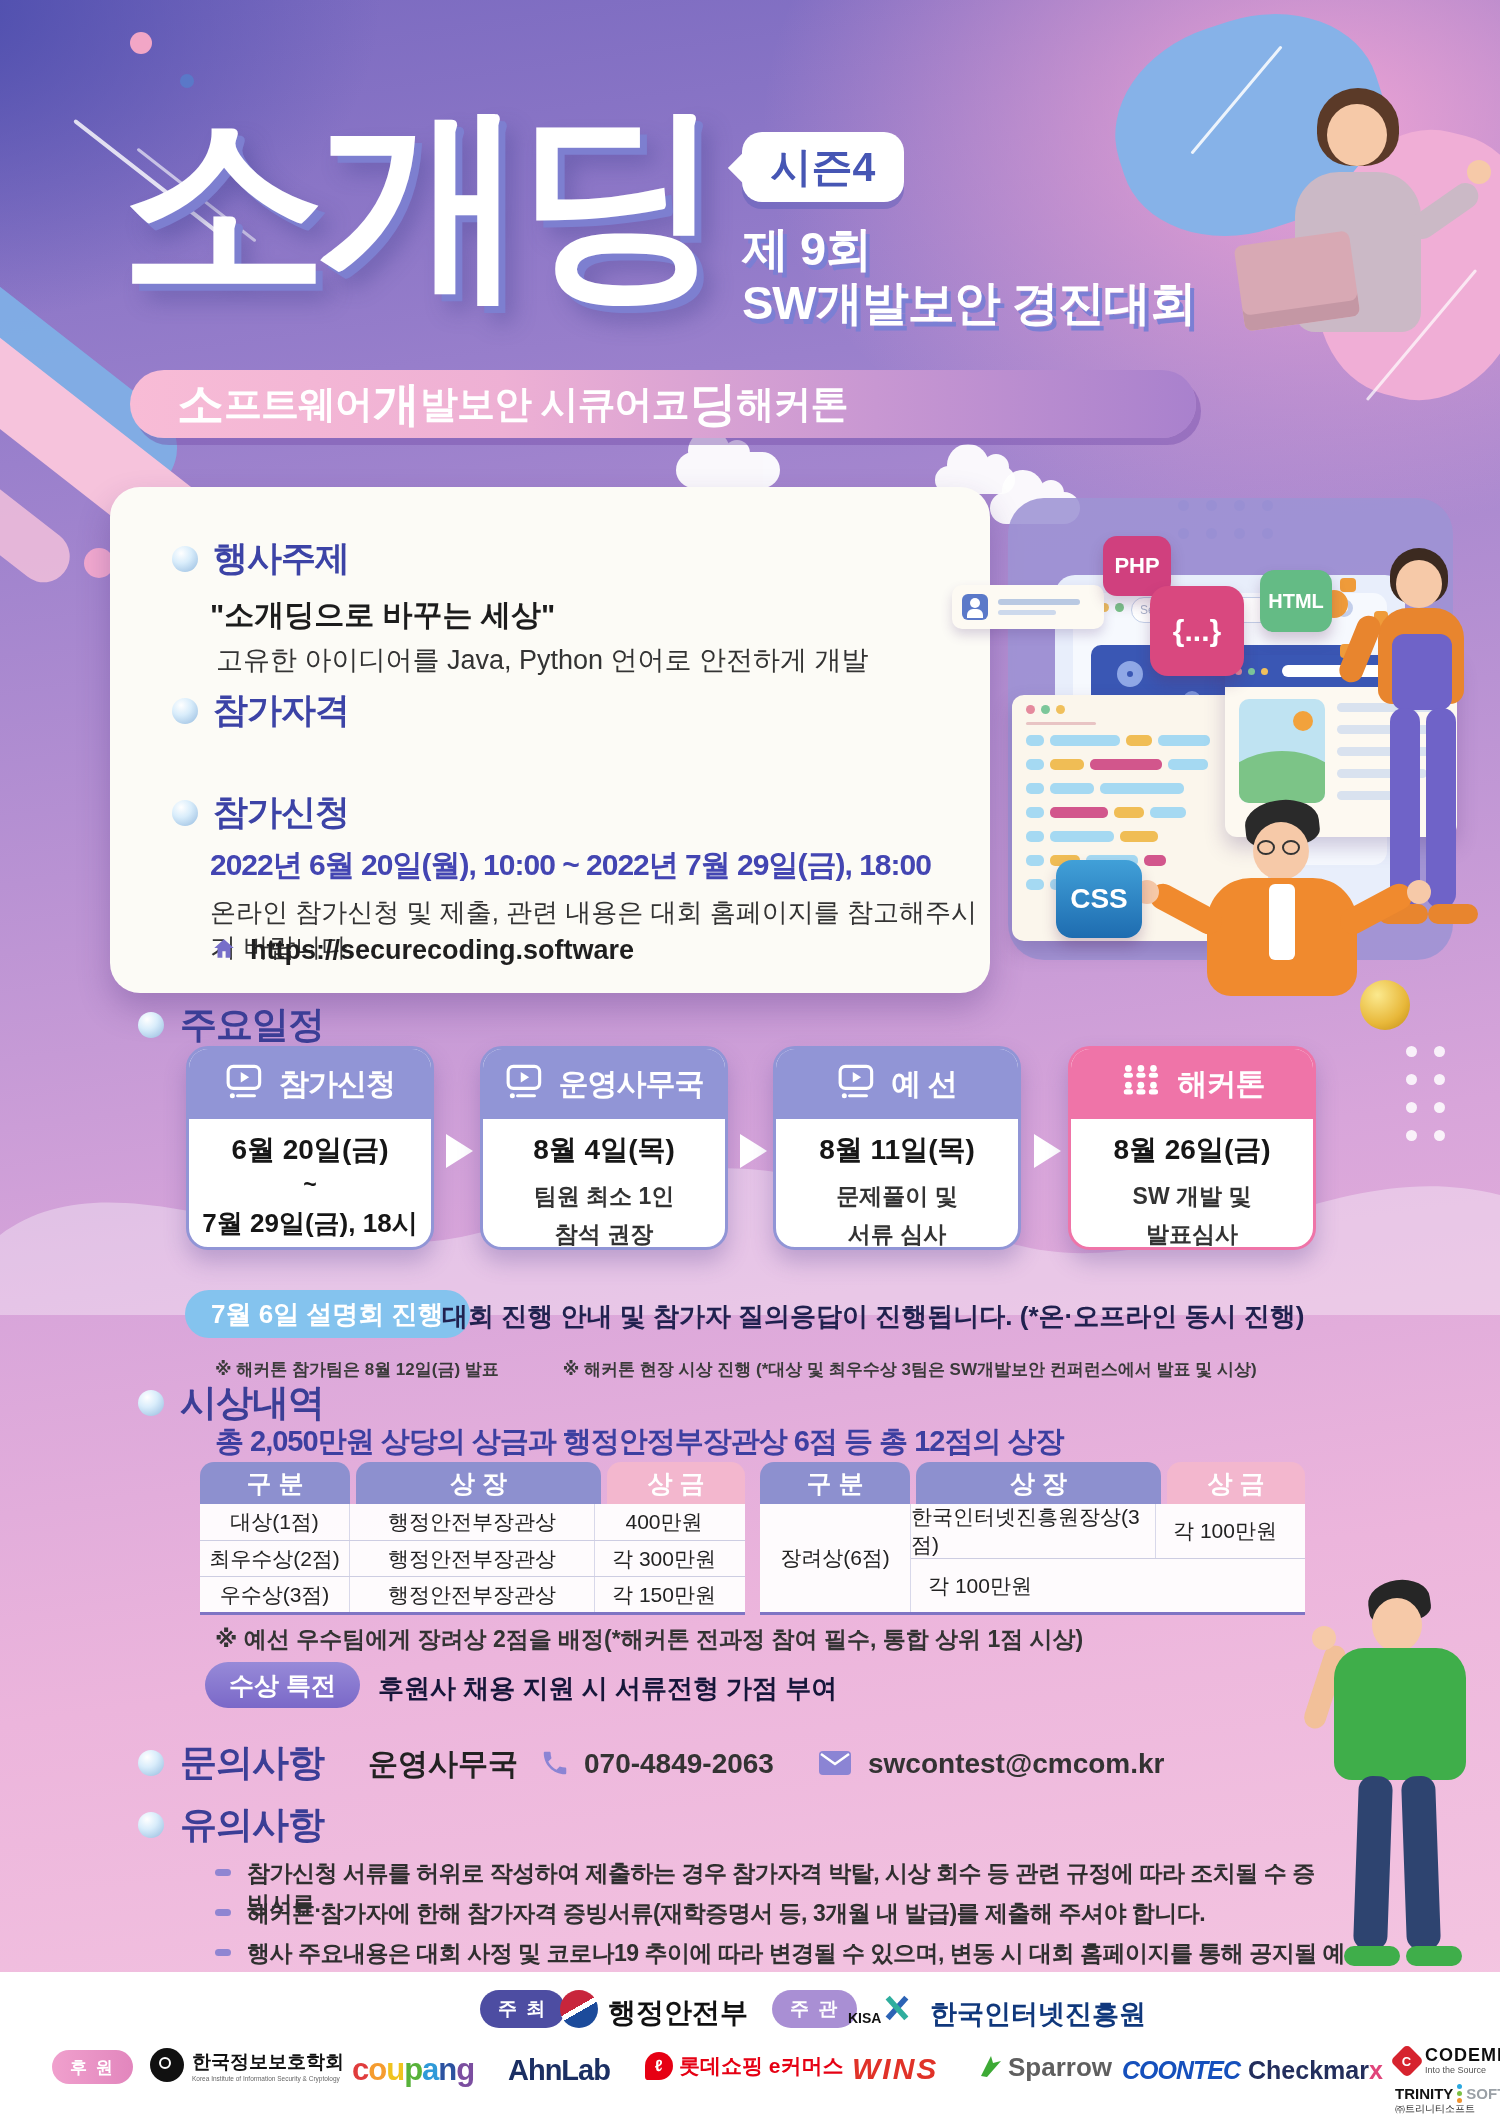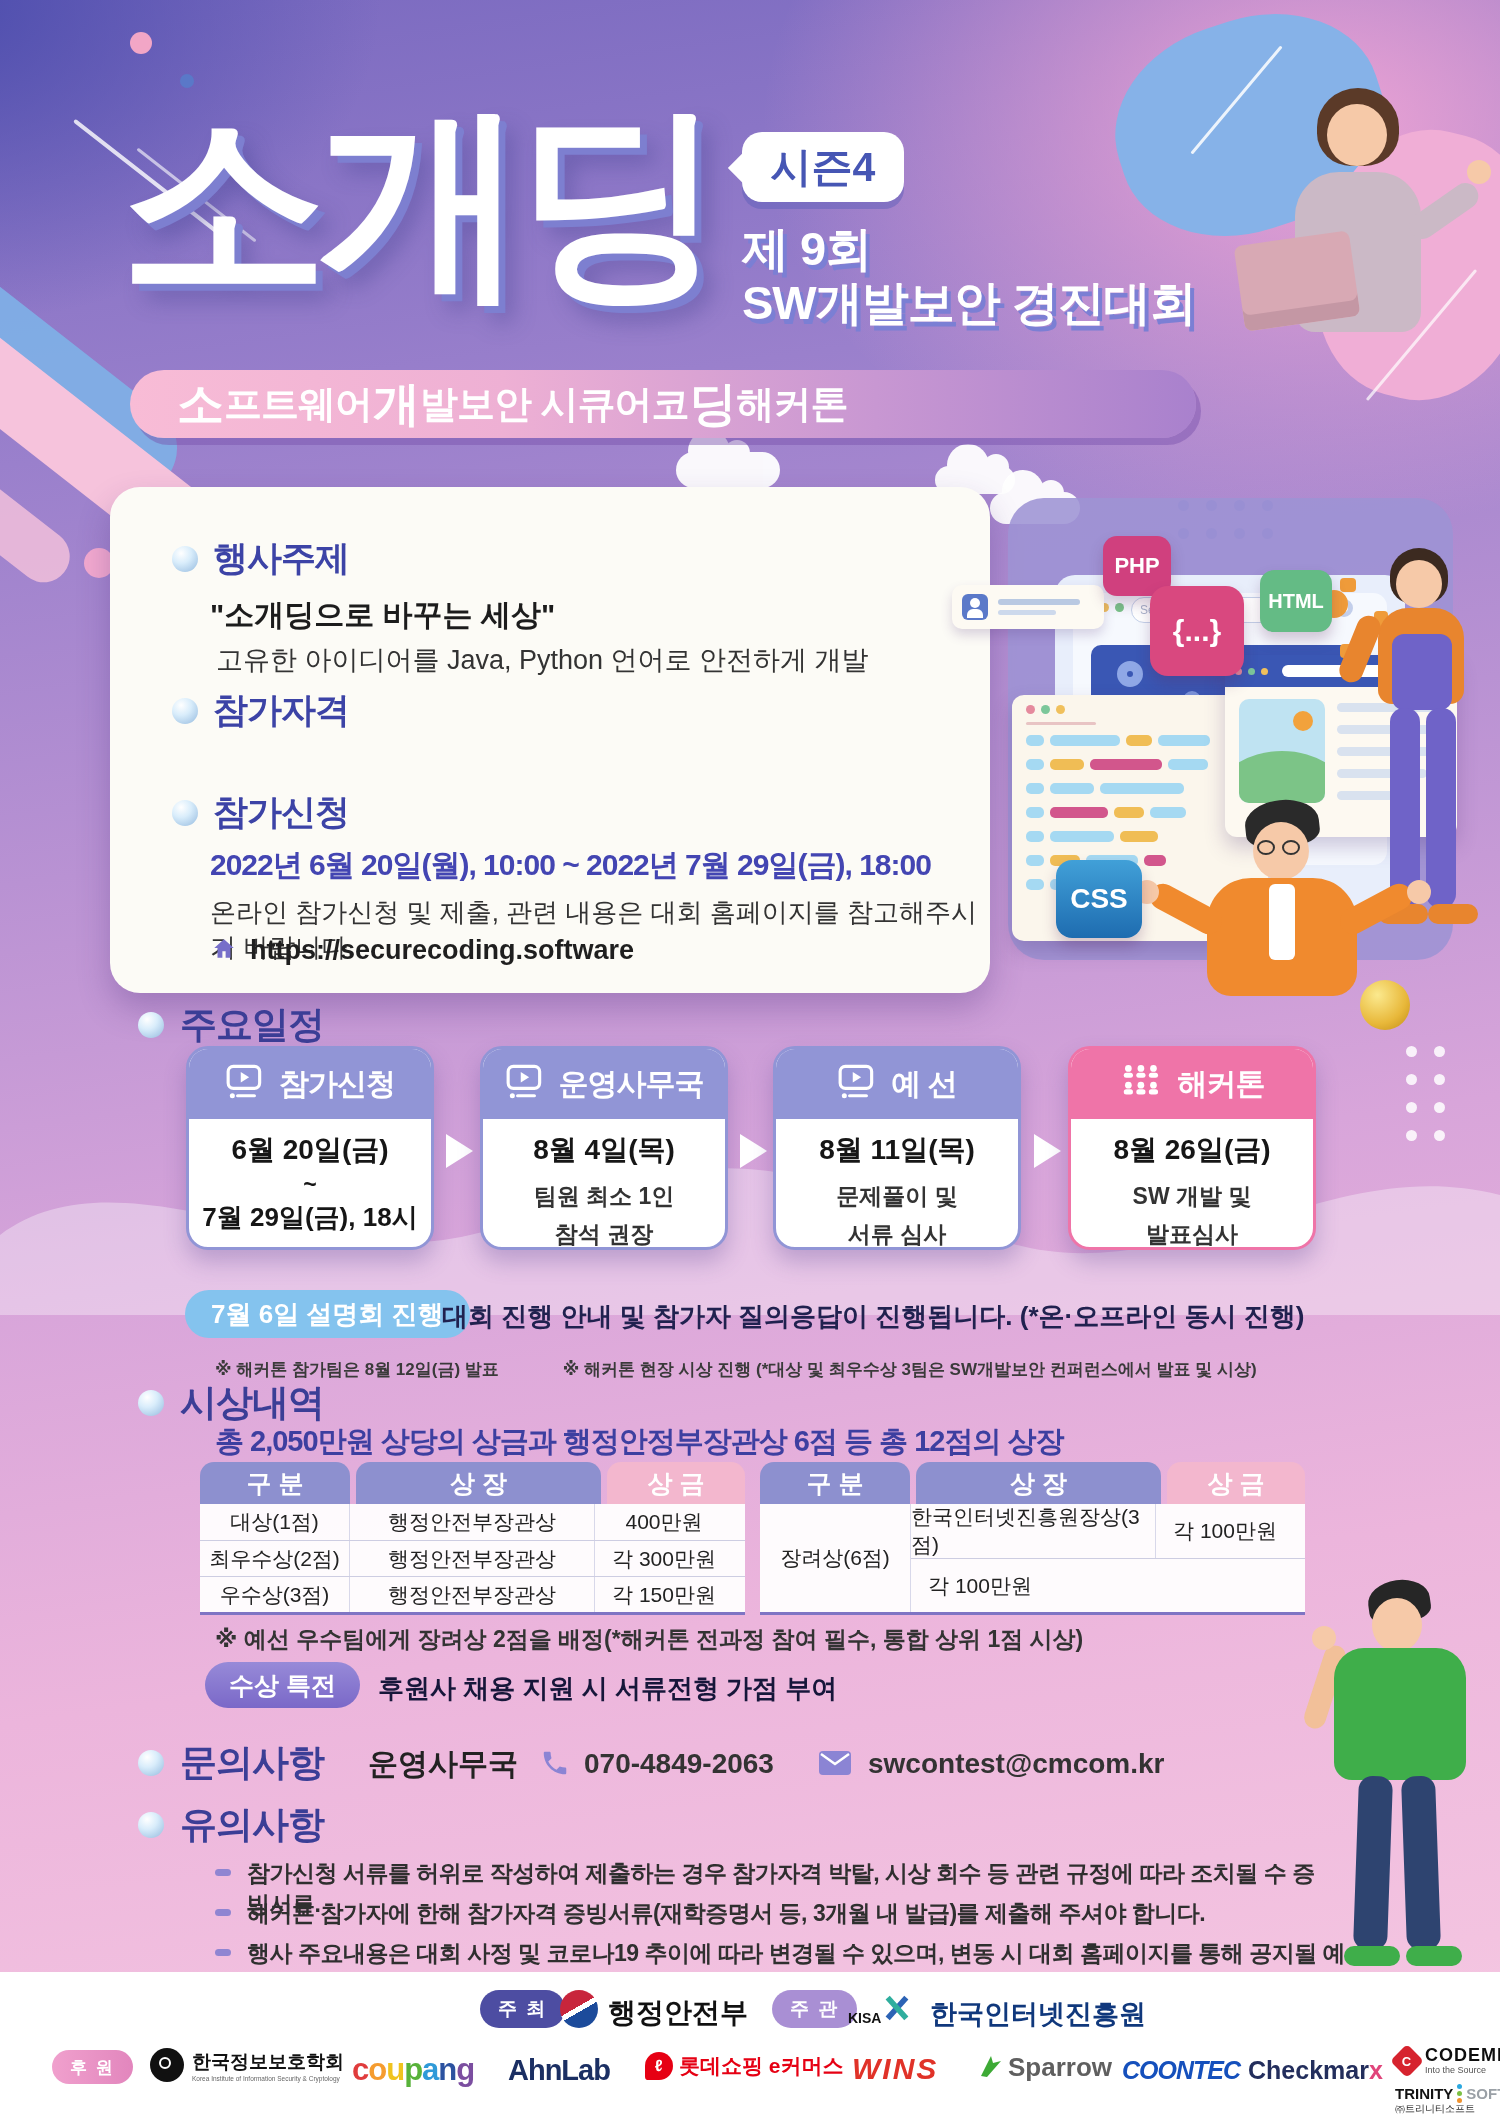--- a/index.html
+++ b/index.html
@@ -363,21 +363,21 @@
             <rect x="3" y="3" width="30" height="21" rx="5" fill="none" stroke="#fff" stroke-width="3"></rect>
             <path d="M15 8.5 L23 13.5 L15 18.5 Z" fill="#fff"></path>
             <path d="M12 31 H28" stroke="#fff" stroke-width="3" stroke-linecap="round"></path>
             <circle cx="7" cy="31" r="2.4" fill="#fff"></circle>
           </svg></span>
       <span>참가신청</span>
     </div>
     <div class="bd">
       <div class="tdate">6월 20일(금)</div>
       <div class="tline" style="font-weight:800;color:#161616;margin-top:2px;">~</div>
-      <div class="tline" style="font-weight:800;color:#161616;font-size:26px;margin-top:2px;">7월 29일(금), 18시</div>
+      <div class="tline" style="font-weight:800;color:#161616;font-size:26px;margin-top:8px;">7월 29일(금), 18시</div>
     </div>
   </div>
   <div class="tri" style="left:446px;"></div>
 
   <div class="tcard" style="left:480px;">
     <div class="hd">
       <span><svg width="42" height="36" viewBox="0 0 40 34">
             <rect x="3" y="3" width="30" height="21" rx="5" fill="none" stroke="#fff" stroke-width="3"></rect>
             <path d="M15 8.5 L23 13.5 L15 18.5 Z" fill="#fff"></path>
             <path d="M12 31 H28" stroke="#fff" stroke-width="3" stroke-linecap="round"></path>

